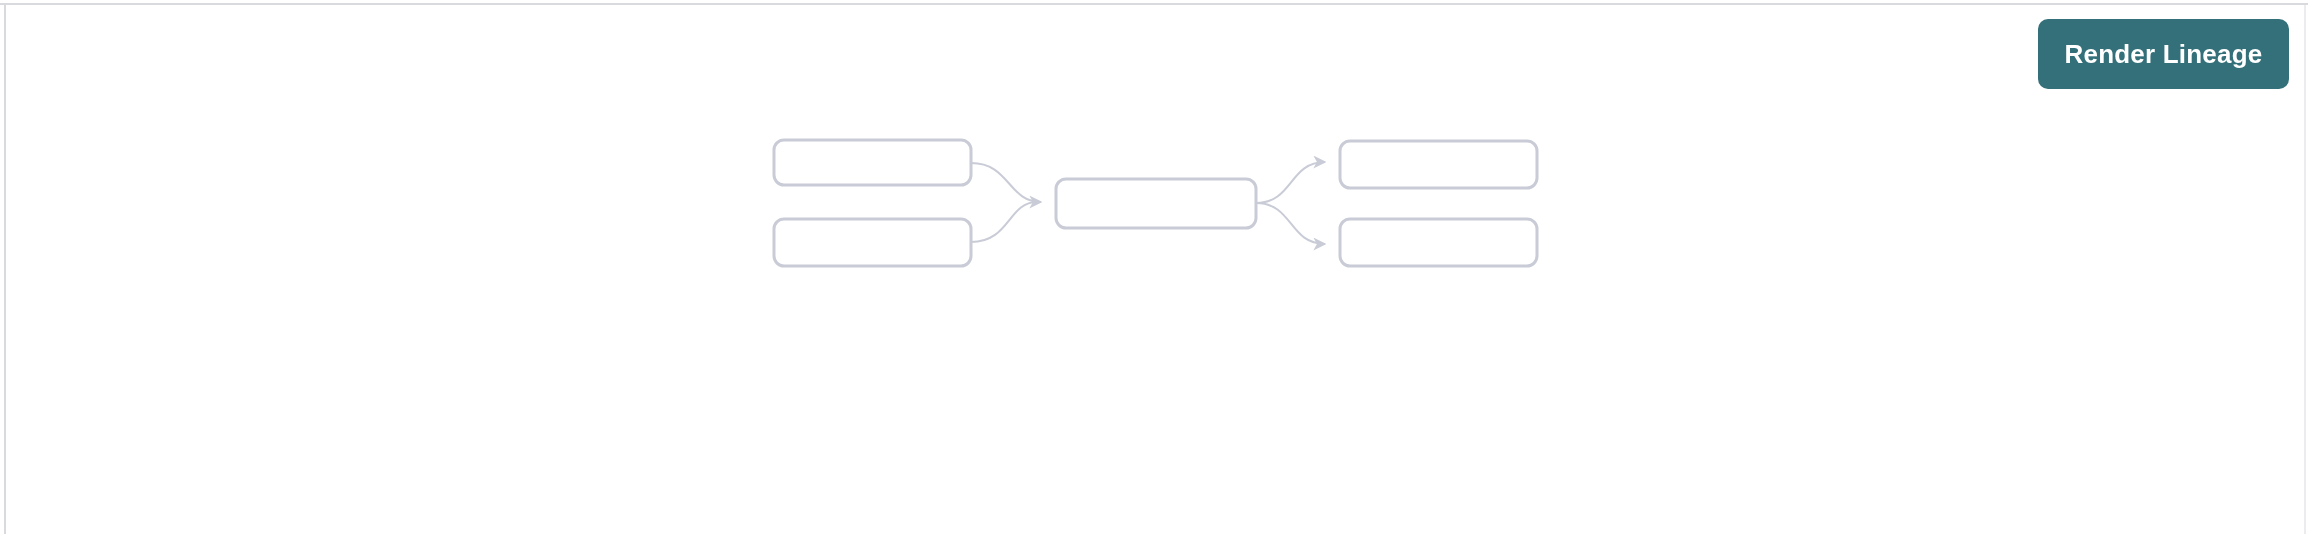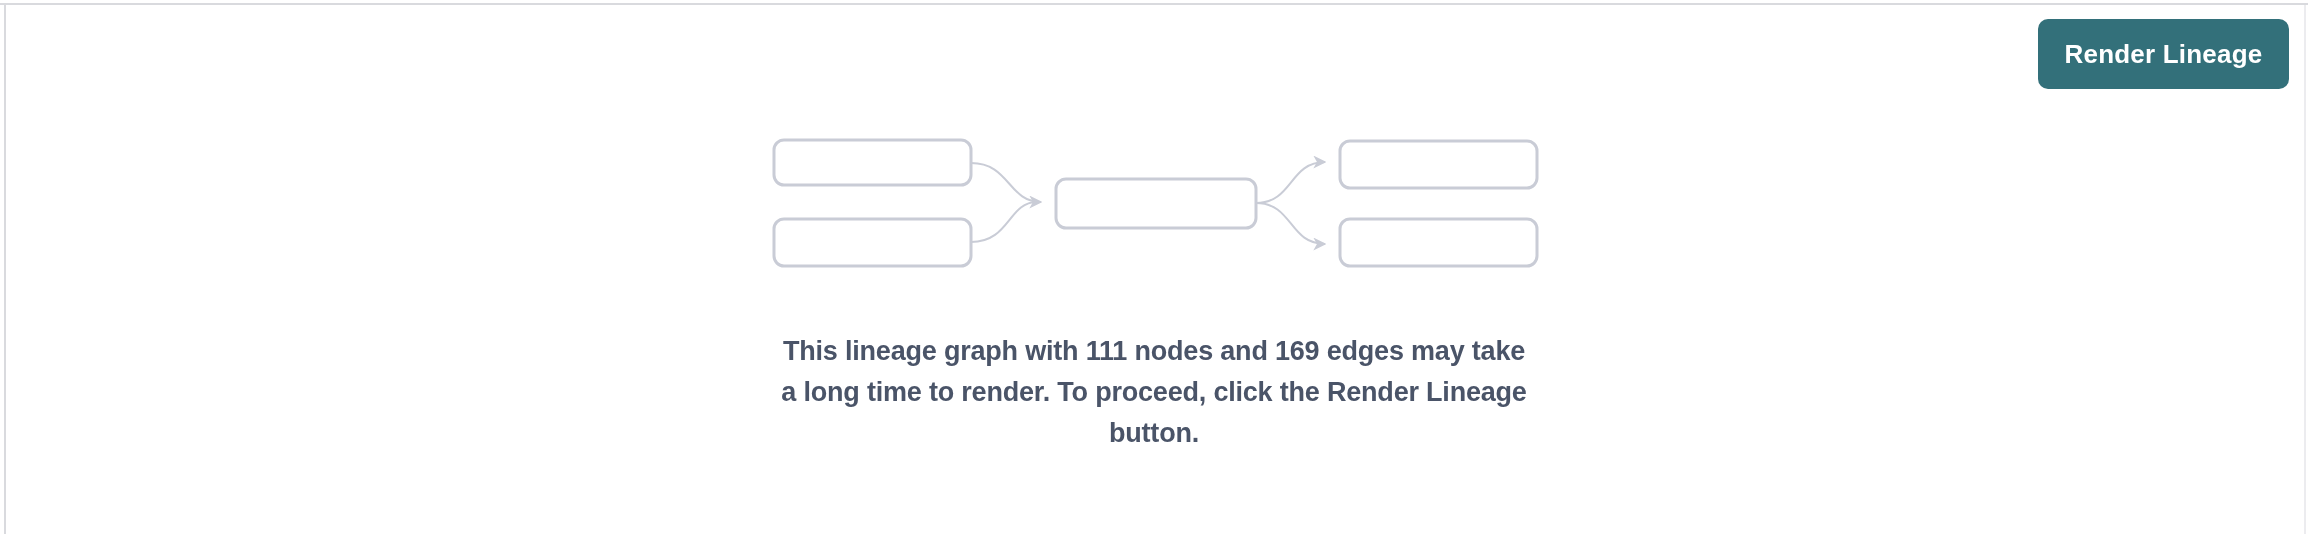--- a/index.html
+++ b/index.html
@@ -94,19 +94,14 @@
     <path class="edge" d="M491,68 C528,68 524,27 560,27" marker-end="url(#arrow)"></path>
     <path class="edge" d="M491,68 C528,68 524,109 560,109" marker-end="url(#arrow)"></path>
 
     <rect x="9" y="5" width="197" height="45" rx="10"></rect>
     <rect x="9" y="84" width="197" height="47" rx="10"></rect>
     <rect x="291" y="44" width="200" height="49" rx="10"></rect>
     <rect x="575" y="6" width="197" height="47" rx="10"></rect>
     <rect x="575" y="84" width="197" height="47" rx="10"></rect>
   </svg>
 
-  <div class="warning-message">
-    <span class="line">This lineage graph with 111 nodes and 169 edges may take</span>
-    <span class="line">a long time to render. To proceed, click the Render Lineage</span>
-    <span class="line">button.</span>
-  </div>
 
 </div>
 
 </body></html>

